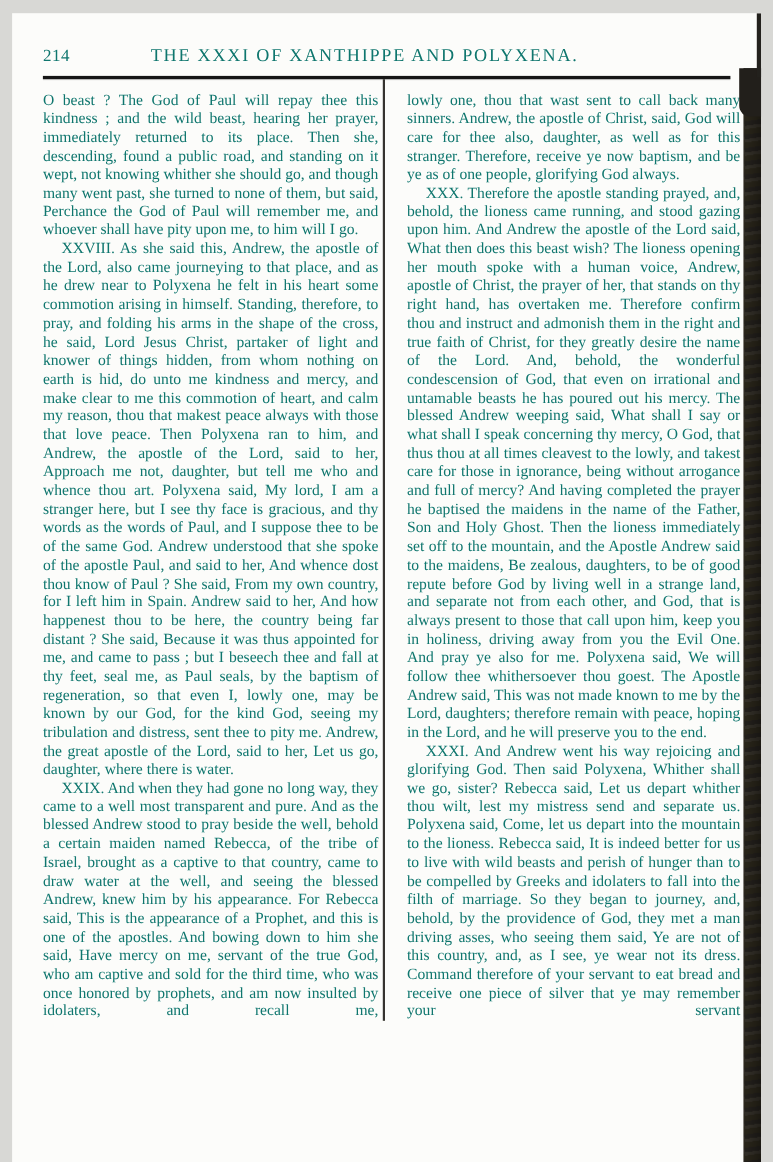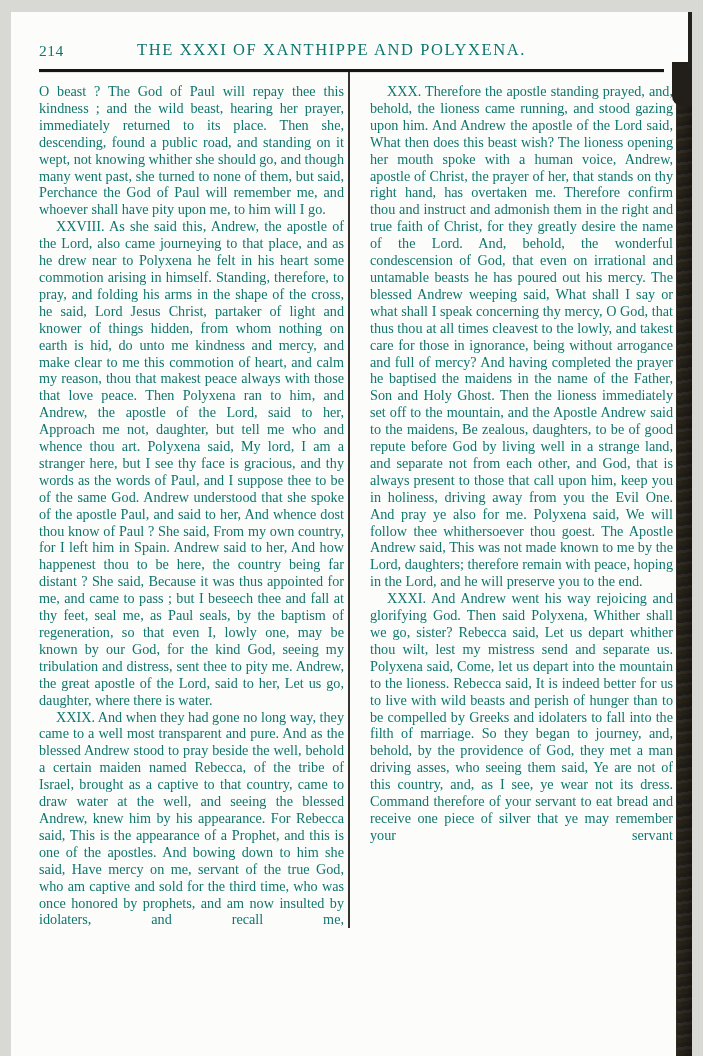--- a/index.html
+++ b/index.html
@@ -124,20 +124,21 @@
 
     <section class="col col-left">
       <p>O beast&nbsp;? The God of Paul will repay thee this kindness&nbsp;; and the wild beast, hearing her prayer, immediately returned to its place. Then she, descending, found a public road, and standing on it wept, not knowing whither she should go, and though many went past, she turned to none of them, but said, Perchance the God of Paul will remember me, and whoever shall have pity upon me, to him will I go.</p>
       <p class="indent">XXVIII. As she said this, Andrew, the apostle of the Lord, also came journeying to that place, and as he drew near to Polyxena he felt in his heart some commotion arising in himself. Standing, therefore, to pray, and folding his arms in the shape of the cross, he said, Lord Jesus Christ, partaker of light and knower of things hidden, from whom nothing on earth is hid, do unto me kindness and mercy, and make clear to me this commotion of heart, and calm my reason, thou that makest peace always with those that love peace. Then Polyxena ran to him, and Andrew, the apostle of the Lord, said to her, Approach me not, daughter, but tell me who and whence thou art. Polyxena said, My lord, I am a stranger here, but I see thy face is gracious, and thy words as the words of Paul, and I suppose thee to be of the same God. Andrew understood that she spoke of the apostle Paul, and said to her, And whence dost thou know of Paul&nbsp;? She said, From my own country, for I left him in Spain. Andrew said to her, And how happenest thou to be here, the country being far distant&nbsp;? She said, Because it was thus appointed for me, and came to pass&nbsp;; but I beseech thee and fall at thy feet, seal me, as Paul seals, by the baptism of regeneration, so that even I, lowly one, may be known by our God, for the kind God, seeing my tribulation and distress, sent thee to pity me. Andrew, the great apostle of the Lord, said to her, Let us go, daughter, where there is water.</p>
       <p class="indent fill-last">XXIX. And when they had gone no long way, they came to a well most transparent and pure. And as the blessed Andrew stood to pray beside the well, behold a certain maiden named Rebecca, of the tribe of Israel, brought as a captive to that country, came to draw water at the well, and seeing the blessed Andrew, knew him by his appearance. For Rebecca said, This is the appearance of a Prophet, and this is one of the apostles. And bowing down to him she said, Have mercy on me, servant of the true God, who am captive and sold for the third time, who was once honored by prophets, and am now insulted by idolaters, and recall me,</p>
     </section>
 
     <div class="column-divider"></div>
 
     <section class="col col-right">
+      <p>lowly one, thou that wast sent to call back many sinners. Andrew, the apostle of Christ, said, God will care for thee also, daughter, as well as for this stranger. Therefore, receive ye now baptism, and be ye as of one people, glorifying God always.</p>
       <p class="indent">XXX. Therefore the apostle standing prayed, and, behold, the lioness came running, and stood gazing upon him. And Andrew the apostle of the Lord said, What then does this beast wish? The lioness opening her mouth spoke with a human voice, Andrew, apostle of Christ, the prayer of her, that stands on thy right hand, has overtaken me. Therefore confirm thou and instruct and admonish them in the right and true faith of Christ, for they greatly desire the name of the Lord. And, behold, the wonderful condescension of God, that even on irrational and untamable beasts he has poured out his mercy. The blessed Andrew weeping said, What shall I say or what shall I speak concerning thy mercy, O God, that thus thou at all times cleavest to the lowly, and takest care for those in ignorance, being without arrogance and full of mercy? And having completed the prayer he baptised the maidens in the name of the Father, Son and Holy Ghost. Then the lioness immediately set off to the mountain, and the Apostle Andrew said to the maidens, Be zealous, daughters, to be of good repute before God by living well in a strange land, and separate not from each other, and God, that is always present to those that call upon him, keep you in holiness, driving away from you the Evil One. And pray ye also for me. Polyxena said, We will follow thee whithersoever thou goest. The Apostle Andrew said, This was not made known to me by the Lord, daughters; therefore remain with peace, hoping in the Lord, and he will preserve you to the end.</p>
       <p class="indent fill-last">XXXI. And Andrew went his way rejoicing and glorifying God. Then said Polyxena, Whither shall we go, sister? Rebecca said, Let us depart whither thou wilt, lest my mistress send and separate us. Polyxena said, Come, let us depart into the mountain to the lioness. Rebecca said, It is indeed better for us to live with wild beasts and perish of hunger than to be compelled by Greeks and idolaters to fall into the filth of marriage. So they began to journey, and, behold, by the providence of God, they met a man driving asses, who seeing them said, Ye are not of this country, and, as I see, ye wear not its dress. Command therefore of your servant to eat bread and receive one piece of silver that ye may remember your servant</p>
     </section>
 
   </main>
 
   <div class="scan-band"></div>
   <div class="scan-blob"></div>
   <div class="scan-edge-line"></div>
 

